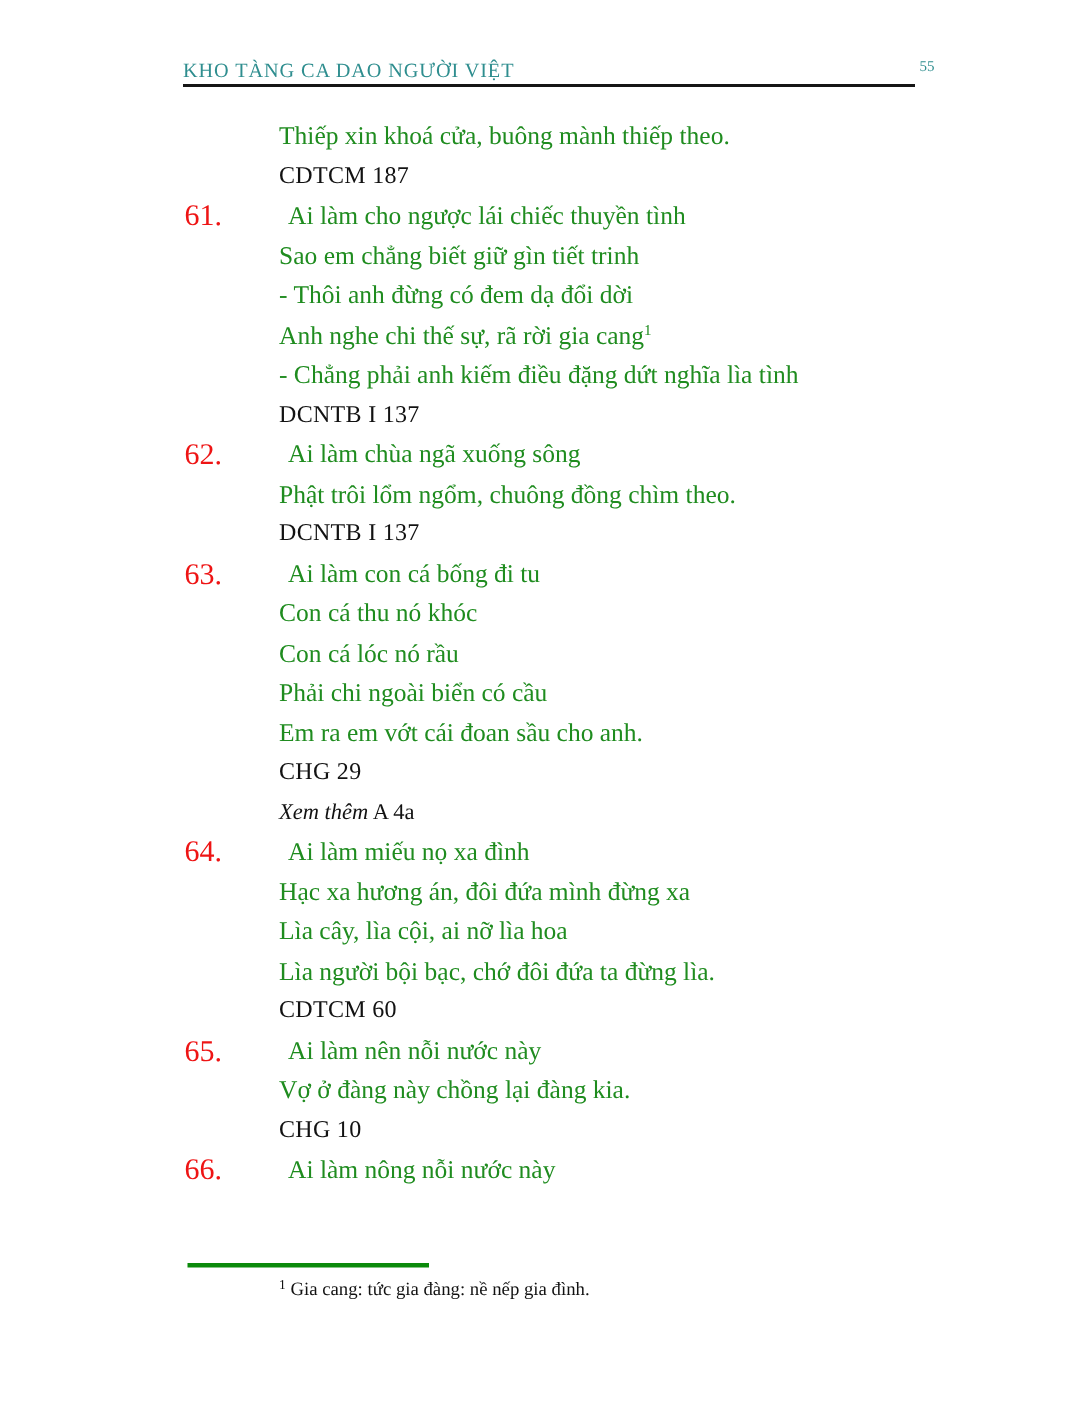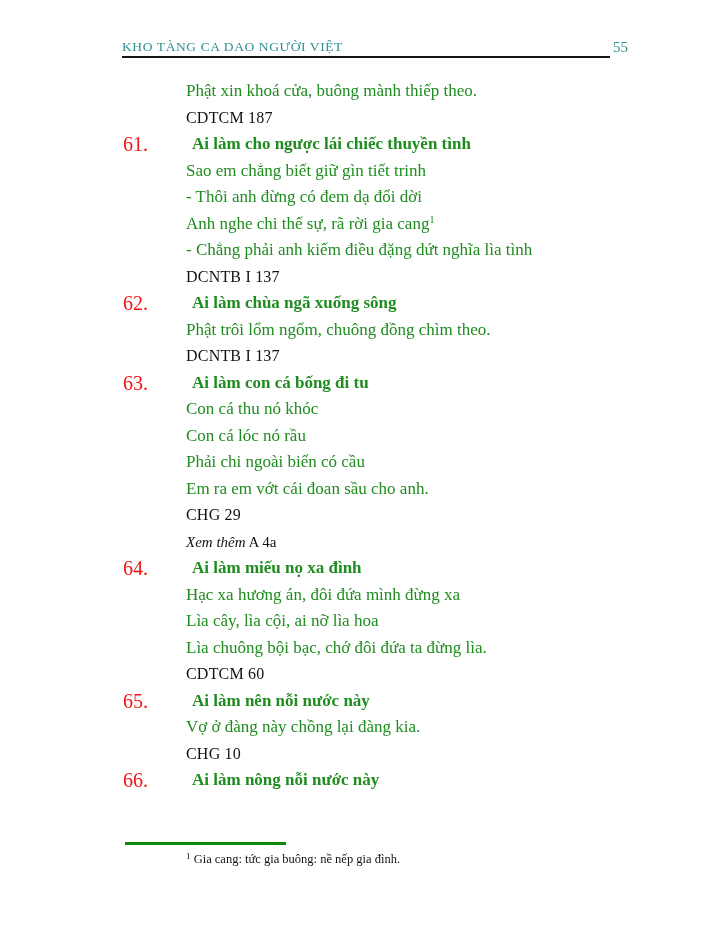--- a/index.html
+++ b/index.html
@@ -13,39 +13,39 @@
   .page{position:absolute;inset:0;}
 
   
   .hdr-title{
     position:absolute;left:122px;top:39px;
     font-size:13.5px;letter-spacing:0.6px;
     color:#2f8e8f;white-space:nowrap;
   }
   .hdr-page{
     position:absolute;left:613px;top:39px;
-    font-size:15px;color:#2f8e8f;
+    font-size:10px;color:#2f8e8f;
   }
   .hdr-rule{
     position:absolute;left:122px;top:56px;
     width:488px;height:2px;background:#161616;
   }
 
   
   .content{position:absolute;left:0;top:78px;width:723px;}
   .line{position:relative;height:26.5px;line-height:26.5px;white-space:nowrap;}
   .num{
     position:absolute;left:123px;top:0;
     color:#ee1414;font-size:20px;
   }
   .verse{
     position:absolute;left:186px;top:0;
     color:#1f8c1f;font-size:17px;
   }
-  .verse.first{left:192px;font-weight:bold;}
+  .verse.first{left:192px;}
   .cite{
     position:absolute;left:186px;top:0;
     color:#121212;font-size:16px;letter-spacing:0.2px;
   }
   .seealso{
     position:absolute;left:186px;top:0;
     color:#121212;font-size:15px;
   }
   .seealso .it{font-style:italic;}
   sup.fnref{
@@ -68,21 +68,21 @@
 <body>
 
 <div class="page">
 
   <div class="hdr-title">KHO TÀNG CA DAO NGƯỜI VIỆT</div>
   <div class="hdr-page">55</div>
   <div class="hdr-rule"></div>
 
   <div class="content" id="content">
       <div class="line">
-        <span class="verse">Phật xin khoá cửa, buông mành thiếp theo.</span>
+        <span class="verse">Thiếp xin khoá cửa, buông mành thiếp theo.</span>
       </div>
       <div class="line">
         <span class="cite">CDTCM 187</span>
       </div>
       <div class="line">
         <span class="num">61.</span>
         <span class="verse first">Ai làm cho ngược lái chiếc thuyền tình</span>
       </div>
       <div class="line">
         <span class="verse">Sao em chẳng biết giữ gìn tiết trinh</span>
@@ -135,21 +135,21 @@
         <span class="num">64.</span>
         <span class="verse first">Ai làm miếu nọ xa đình</span>
       </div>
       <div class="line">
         <span class="verse">Hạc xa hương án, đôi đứa mình đừng xa</span>
       </div>
       <div class="line">
         <span class="verse">Lìa cây, lìa cội, ai nỡ lìa hoa</span>
       </div>
       <div class="line">
-        <span class="verse">Lìa chuông bội bạc, chớ đôi đứa ta đừng lìa.</span>
+        <span class="verse">Lìa người bội bạc, chớ đôi đứa ta đừng lìa.</span>
       </div>
       <div class="line">
         <span class="cite">CDTCM 60</span>
       </div>
       <div class="line">
         <span class="num">65.</span>
         <span class="verse first">Ai làm nên nỗi nước này</span>
       </div>
       <div class="line">
         <span class="verse">Vợ ở đàng này chồng lại đàng kia.</span>
@@ -157,15 +157,15 @@
       <div class="line">
         <span class="cite">CHG 10</span>
       </div>
       <div class="line">
         <span class="num">66.</span>
         <span class="verse first">Ai làm nông nỗi nước này</span>
       </div>
     </div>
 
   <div class="fn-rule"></div>
-  <div class="footnote"><sup>1</sup> <span class="it">Gia cang</span><span>: tức gia buông: nề nếp gia đình.</span></div>
+  <div class="footnote"><sup>1</sup> <span class="it">Gia cang</span><span>: tức gia đàng: nề nếp gia đình.</span></div>
 
 </div>
 
 </body></html>

